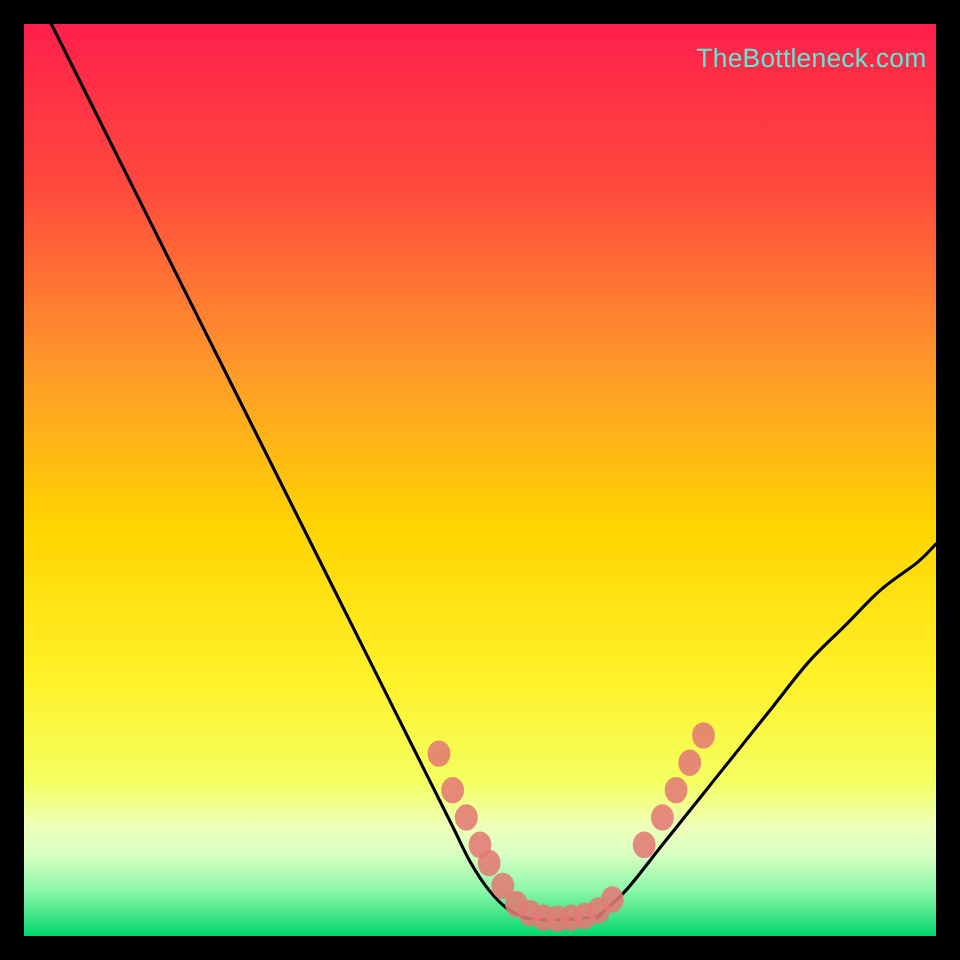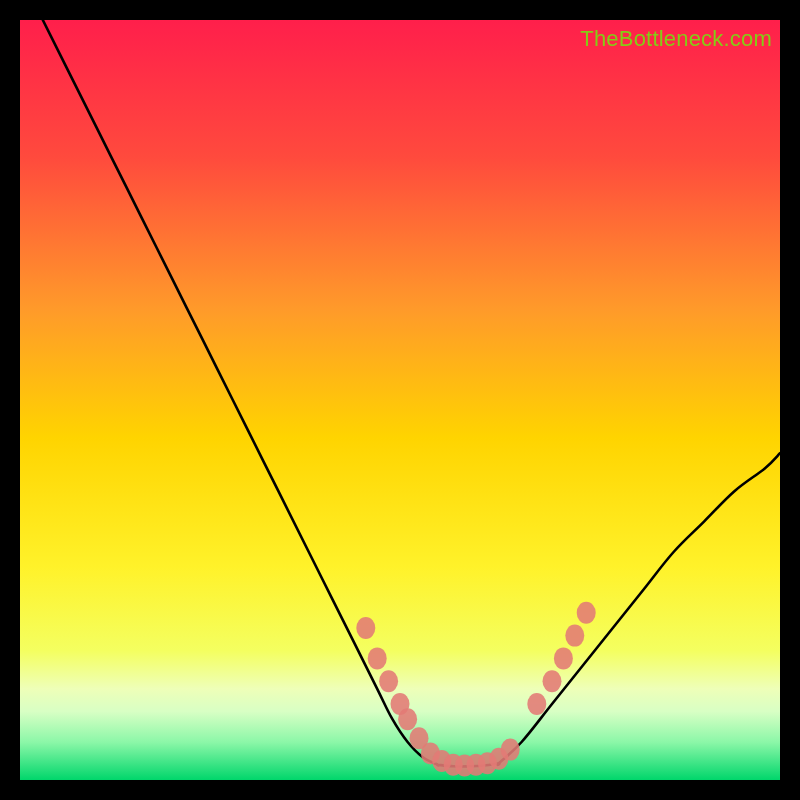--- a/index.html
+++ b/index.html
@@ -21,25 +21,25 @@
   }
   .plot-area {
     position: absolute;
     left: 0;
     top: 0;
     width: 760px;
     height: 760px;
   }
   .attribution {
     position: absolute;
-    top: 6px;
+    top: 16px;
     right: 8px;
     font-size: 22px;
     font-weight: 500;
-    color: #84cc16;
+    color: #5eead4;
     font-family: Arial, sans-serif;
     letter-spacing: 0.2px;
   }
   svg {
     display: block;
   }
 </style>
 </head>
 <body>
 

